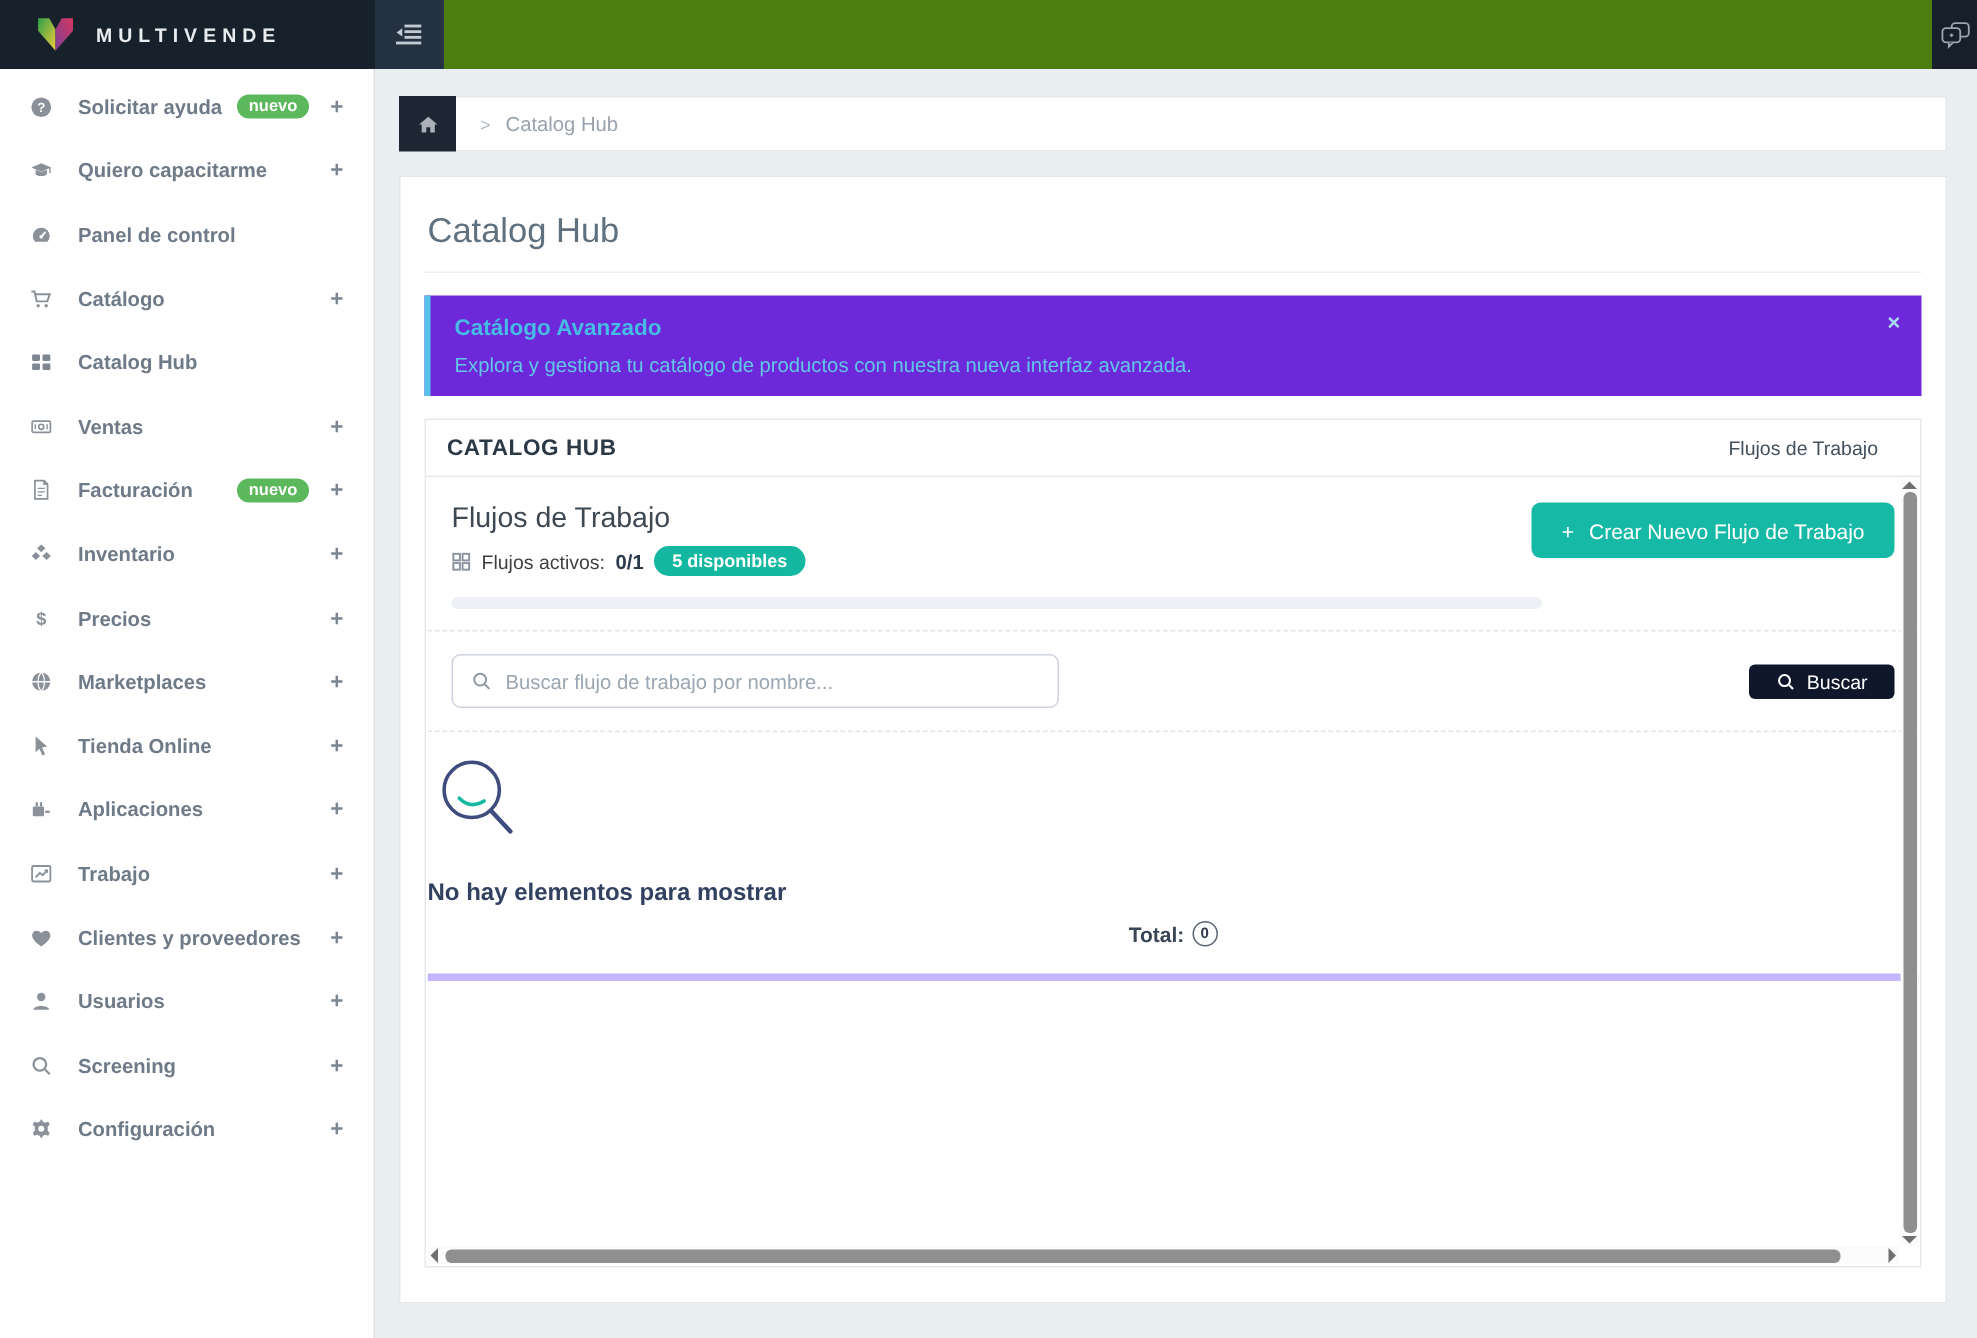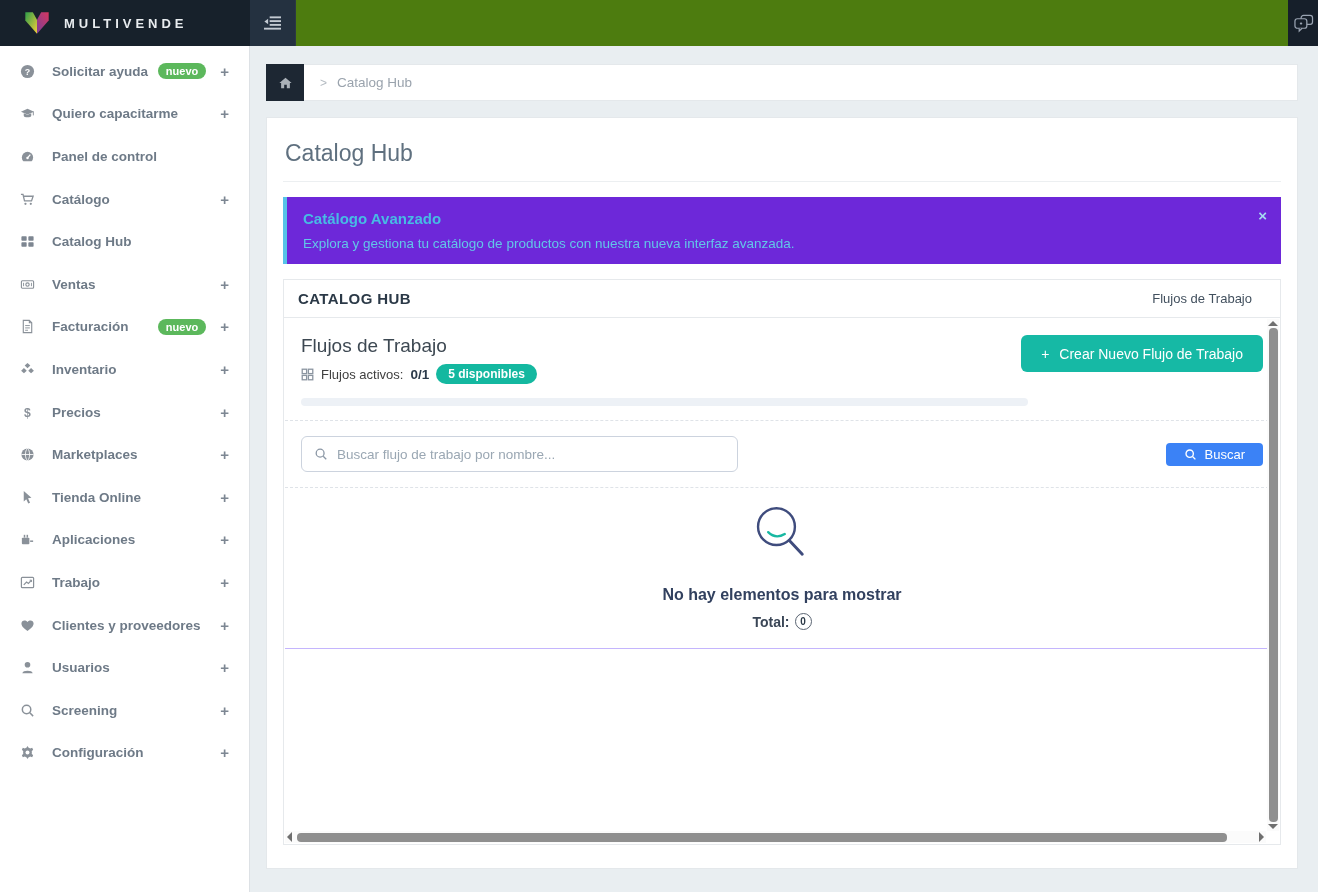--- a/index.html
+++ b/index.html
@@ -59,29 +59,29 @@
   .wf-stats { display:flex; align-items:center; gap:7px; margin-top:7px; }
   .wf-stats svg { width:13px; height:13px; }
   .wf-active-label { color:#404040; font-size:13px; }
   .wf-active-count { color:#2b3a4a; font-size:13.5px; font-weight:bold; }
   .wf-badge { background:#14b8a0; color:#fff; font-size:12px; font-weight:bold; padding:3px 12px; border-radius:11px; }
   .btn-create { background:#16b9a5; color:#fff; border:none; border-radius:6px; height:37px; padding:0 20px;
     font-size:14px; cursor:pointer; display:flex; align-items:center; gap:10px; font-family:inherit; }
   .progress { margin-top:14px; height:8px; width:75.6%; background:#edf1f6; border-radius:4px; }
 
   .search-row { display:flex; justify-content:space-between; align-items:center; padding:15px 16px; border-bottom:1px dashed #dfe3e8; }
-  .search-box { display:flex; align-items:center; width:437px; height:36px; border:1px solid #ccd3de; border-radius:6px; padding:0 12px; gap:9px; background:#fff; }
+  .search-box { display:flex; align-items:center; width:405px; height:36px; border:1px solid #ccd3de; border-radius:6px; padding:0 12px; gap:9px; background:#fff; }
   .search-box svg { width:14px; height:14px; flex:none; }
   .search-box input { border:none; outline:none; flex:1; font-size:13.5px; color:#4a5562; font-family:inherit; background:transparent; }
   .search-box input::placeholder { color:#9aa7b3; }
-  .btn-search { background:#3b82f6; color:#fff; border:none; border-radius:4px; height:23px; padding:0 18px;
+  .btn-search { background:#0f172a; color:#fff; border:none; border-radius:4px; height:23px; padding:0 18px;
     font-size:13px; cursor:pointer; display:flex; align-items:center; gap:8px; font-family:inherit; }
   .btn-search svg { width:13px; height:13px; }
 
-  .empty-sec { text-align:center; padding:12px 0 18px 0; border-bottom:1px solid #c4b5fd; }
+  .empty-sec { text-align:left; padding:12px 0 18px 0; border-bottom:5px solid #c4b5fd; }
   .empty-msg { color:#32415f; font-size:16px; font-weight:bold; margin-top:14px; }
   .empty-total { margin-top:9px; display:flex; align-items:center; justify-content:center; gap:5px; }
   .total-label { color:#3a4656; font-size:14px; font-weight:bold; }
   .total-circle { width:17px; height:17px; border:1.5px solid #5a6472; border-radius:50%;
     display:inline-flex; align-items:center; justify-content:center; font-size:10px; font-weight:bold; color:#2b3947; }
 
   
   .vscroll { position:absolute; top:0; right:0; bottom:12px; width:12px; display:flex; flex-direction:column; align-items:center; background:#fbfbfb; }
   .vthumb { flex:1; width:9px; background:#8f8f8f; border-radius:4px; margin:2px 0; }
   .hscroll { position:absolute; bottom:0; left:0; right:13px; height:12px; display:flex; align-items:center; background:#fbfbfb; }

